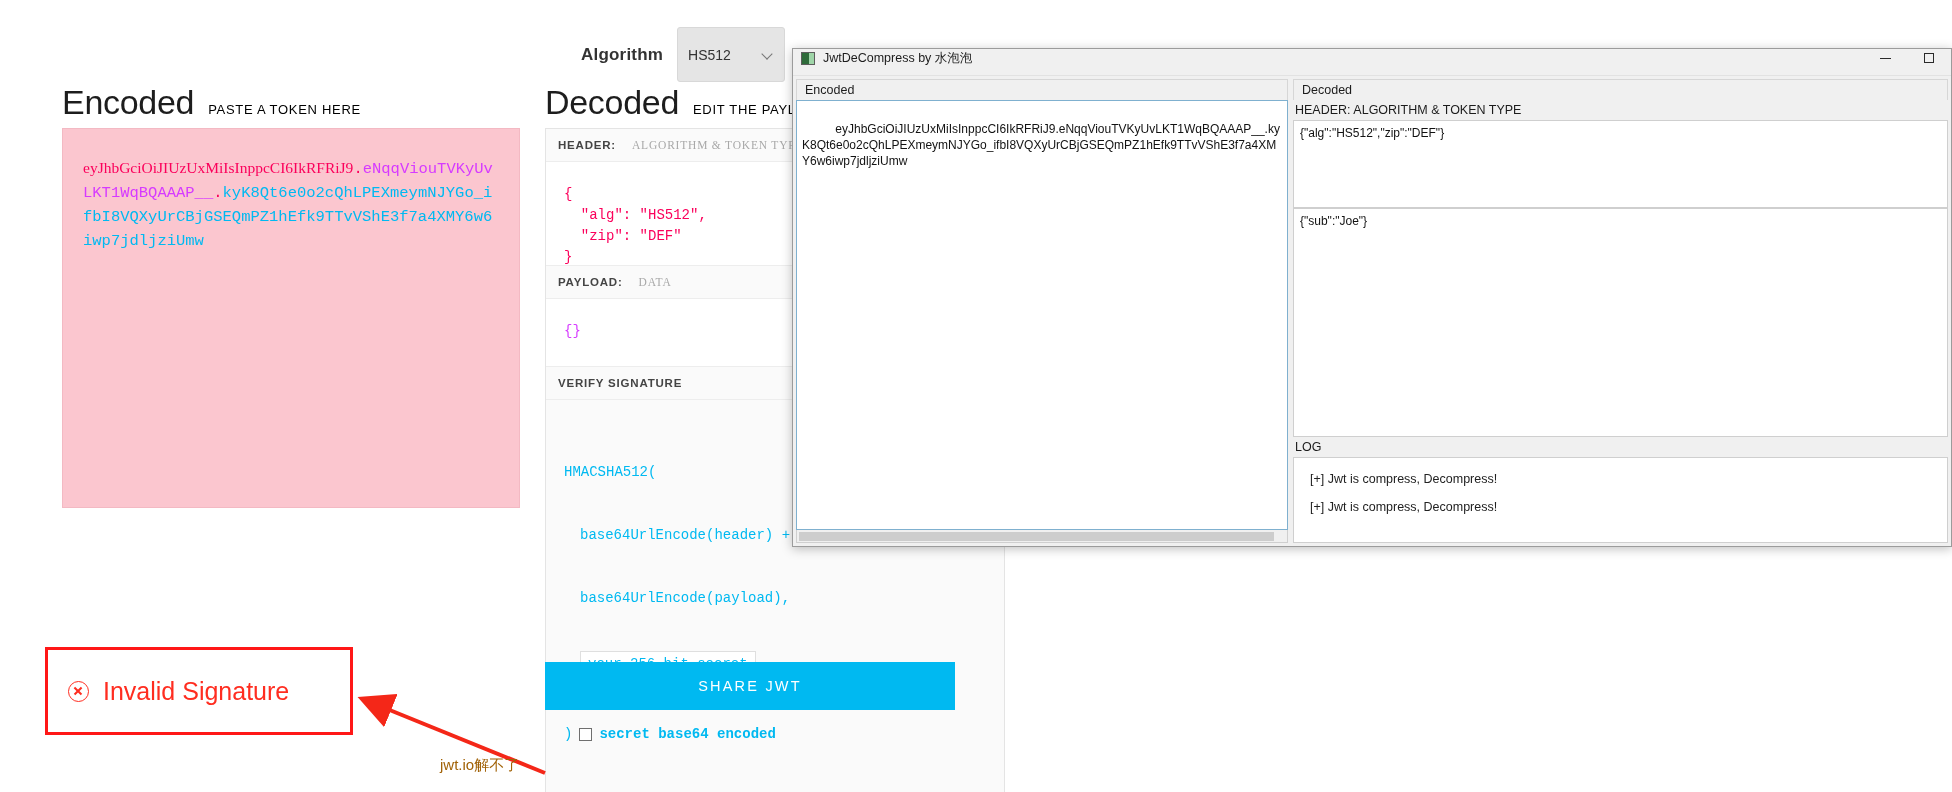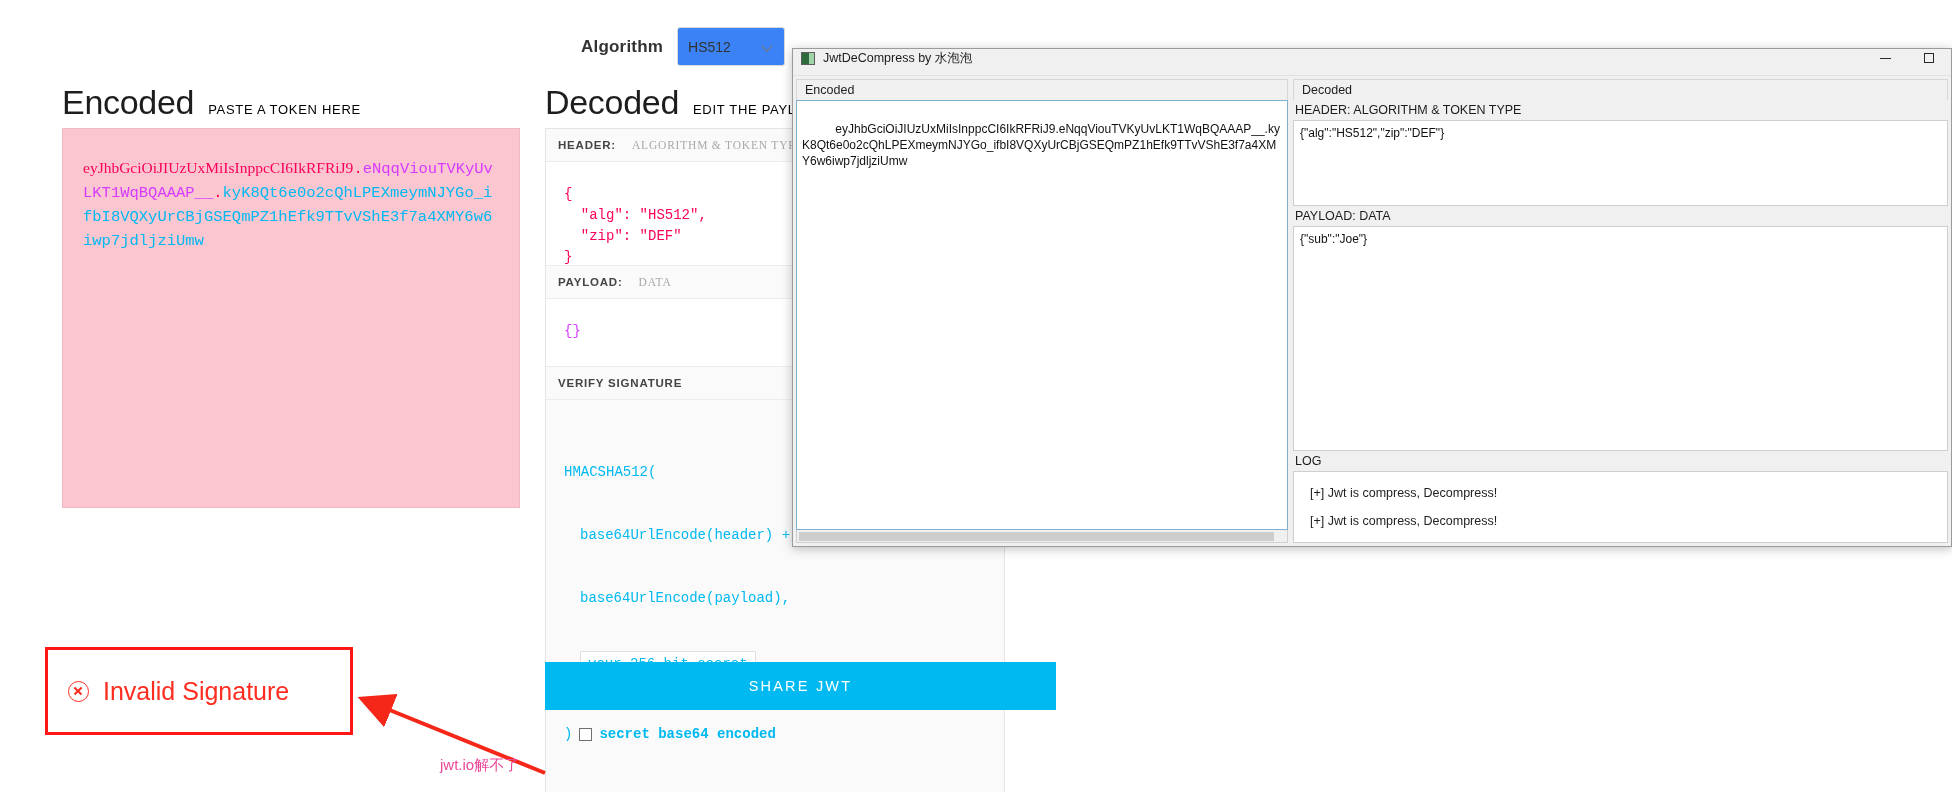--- a/index.html
+++ b/index.html
@@ -12,22 +12,22 @@
   }
   #root { position: relative; width: 1952px; height: 792px; background: #fff; }
 
   
   .algo-row {
     position: absolute; left: 560px; top: 27px;
     display: flex; align-items: center; gap: 14px; margin-left: 21px;
   }
   .algo-label { font-size: 17px; font-weight: bold; color: #333; letter-spacing: .2px; }
   .algo-select {
-    width: 108px; height: 39px; border: 1px solid #d8d8d8; border-radius: 3px;
-    background: #3b82f6; display: flex; align-items: center; justify-content: space-between;
+    width: 108px; height: 55px; border: 1px solid #d8d8d8; border-radius: 3px;
+    background: #e5e5e5; display: flex; align-items: center; justify-content: space-between;
     padding: 0 10px; font-size: 14px; color: #333;
   }
   .chev { width: 11px; height: 11px; position: relative; }
   .chev::after {
     content: ""; position: absolute; left: 0; top: 1px;
     width: 7px; height: 7px; border-right: 1.4px solid #777; border-bottom: 1.4px solid #777;
     transform: rotate(45deg);
   }
 
   .col-head { position: absolute; display: flex; align-items: baseline; gap: 14px; }
@@ -94,27 +94,27 @@
   }
   .invalid-icon::before, .invalid-icon::after {
     content: ""; position: absolute; left: 3.5px; top: 8.5px; width: 10px; height: 1.8px;
     background: #ff2d20;
   }
   .invalid-icon::before { transform: rotate(45deg); }
   .invalid-icon::after  { transform: rotate(-45deg); }
   .invalid-text { font-size: 25px; color: #ff2d20; }
 
   .share-btn {
-    position: absolute; left: 545px; top: 662px; width: 511px; height: 48px;
+    position: absolute; left: 545px; top: 662px; width: 410px; height: 48px;
     background: #00b9f1; color: #fff; display: flex; align-items: center; justify-content: center;
     font-size: 14.5px; letter-spacing: 2.2px;
   }
 
   .annot-text {
-    position: absolute; left: 440px; top: 756px; font-size: 15px; color: #ec4899;
+    position: absolute; left: 440px; top: 756px; font-size: 15px; color: #a16207;
     font-family: "Liberation Sans", sans-serif;
     text-align: center;
   }
   #annot-arrow { position: absolute; left: 350px; top: 688px; }
 
   
   .win {
     position: absolute; left: 792px; top: 48px; width: 1160px; height: 499px;
     background: #f0f0f0; border: 1px solid #9b9b9b;
     box-shadow: 0 2px 10px rgba(0,0,0,.25);
@@ -257,21 +257,20 @@
             <span class="thumb"></span>
           </div>
       </div>
 
       <div class="win-right">
         <div class="grp-label">Decoded</div>
         <div class="rt-label">HEADER:  ALGORITHM &amp; TOKEN TYPE</div>
         <div class="rt-box" style="height:88px">
           <span>{"alg":"HS512","zip":"DEF"}</span>
         </div>
-        <div class="rt-label">PAYLOAD: DATA</div>
         <div class="rt-box" style="height:229px">
           <span>{"sub":"Joe"}</span>
         </div>
         <div class="rt-label">LOG</div>
         <div class="rt-box" style="flex:1;padding:0">
           <div class="log-line">[+] Jwt is compress, Decompress!</div>
           <div class="log-line">[+] Jwt is compress, Decompress!</div>
         </div>
       </div>
     </div>

